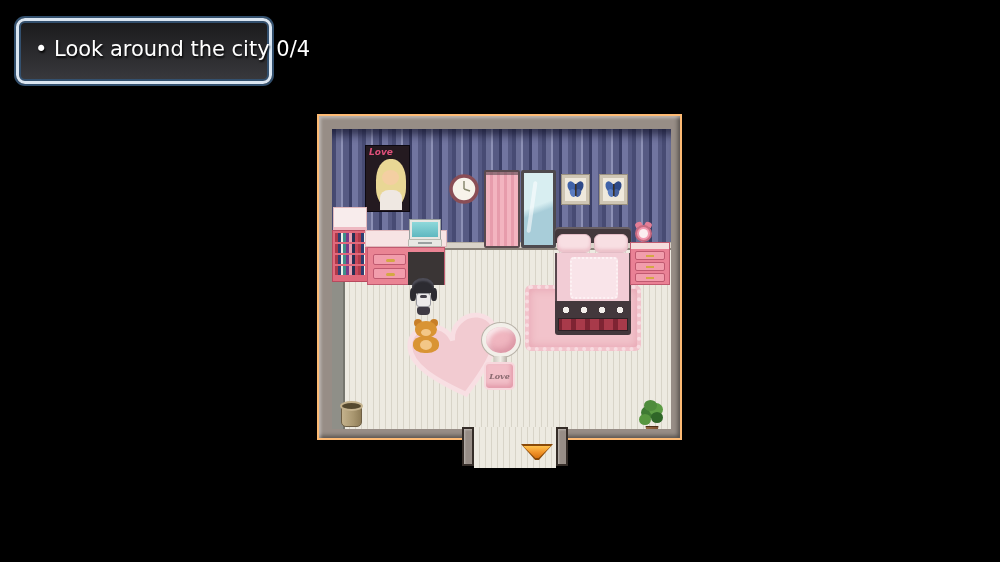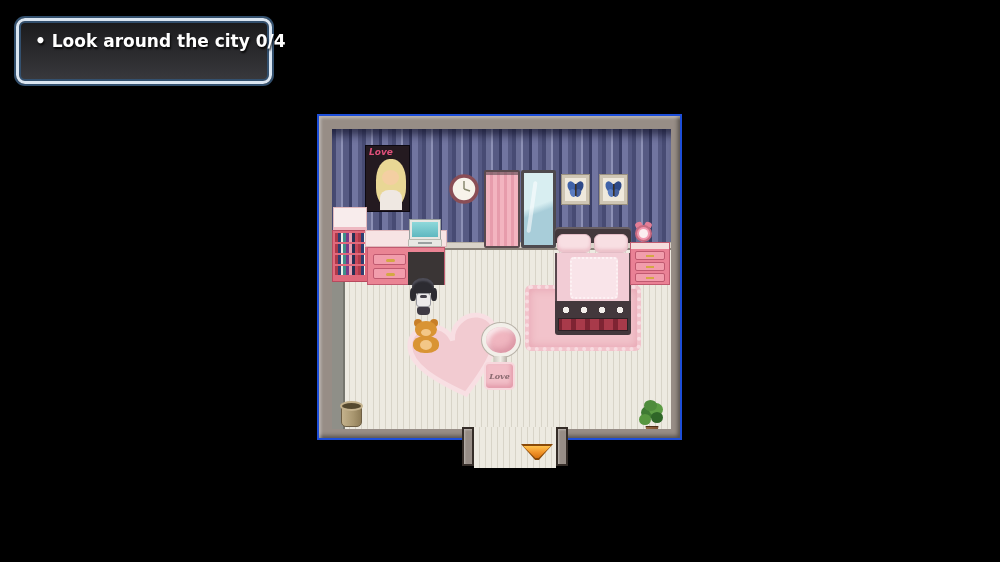--- a/index.html
+++ b/index.html
@@ -9,29 +9,29 @@
   
   .objective-panel{
     position:absolute; left:16px; top:18px; width:256px; height:66px;
     background:linear-gradient(180deg, rgba(28,28,30,.95), rgba(62,62,66,.92));
     border:3px solid #dbe6f2; border-radius:9px;
     box-shadow:0 0 0 2px #33506e, inset 0 0 0 2px #33506e;
     color:#fff; padding:7px 12px 0 13px;
   }
   .objective-title{ font-size:17px; font-weight:bold; letter-spacing:.2px;
     text-shadow:1px 2px 2px rgba(0,0,0,.85); }
-  .objective-item{ font-size:17px; font-weight:bold; margin-top:3px; padding-left:3px;
+  .objective-item{ font-size:21px; font-weight:normal; margin-top:9px; padding-left:3px;
     text-shadow:1px 2px 2px rgba(0,0,0,.85); white-space:nowrap; }
 
   
   .scene{ position:absolute; left:317px; top:114px; width:365px; height:356px; }
 
   .frame-main{
     position:absolute; left:0; top:0; width:365px; height:326px;
-    background:#978d86; border:2px solid #1d4ed8;
+    background:#978d86; border:2px solid #fdba74;
     box-shadow:inset 2px 2px 3px rgba(255,255,255,.4), inset -2px -2px 4px rgba(0,0,0,.45);
   }
   .interior{ position:absolute; left:13px; top:13px; width:339px; height:300px; overflow:hidden; }
 
   .wall{
     position:absolute; left:0; top:0; width:339px; height:120px;
     background:repeating-linear-gradient(90deg,
       #474b73 0 4px, #6a6e96 4px 9px, #8d91b6 9px 11px,
       #565a83 11px 17px, #3a3e65 17px 20px, #7175a0 20px 26px, #565a83 26px 30px);
     box-shadow:inset 0 12px 9px -6px rgba(10,10,30,.6);

